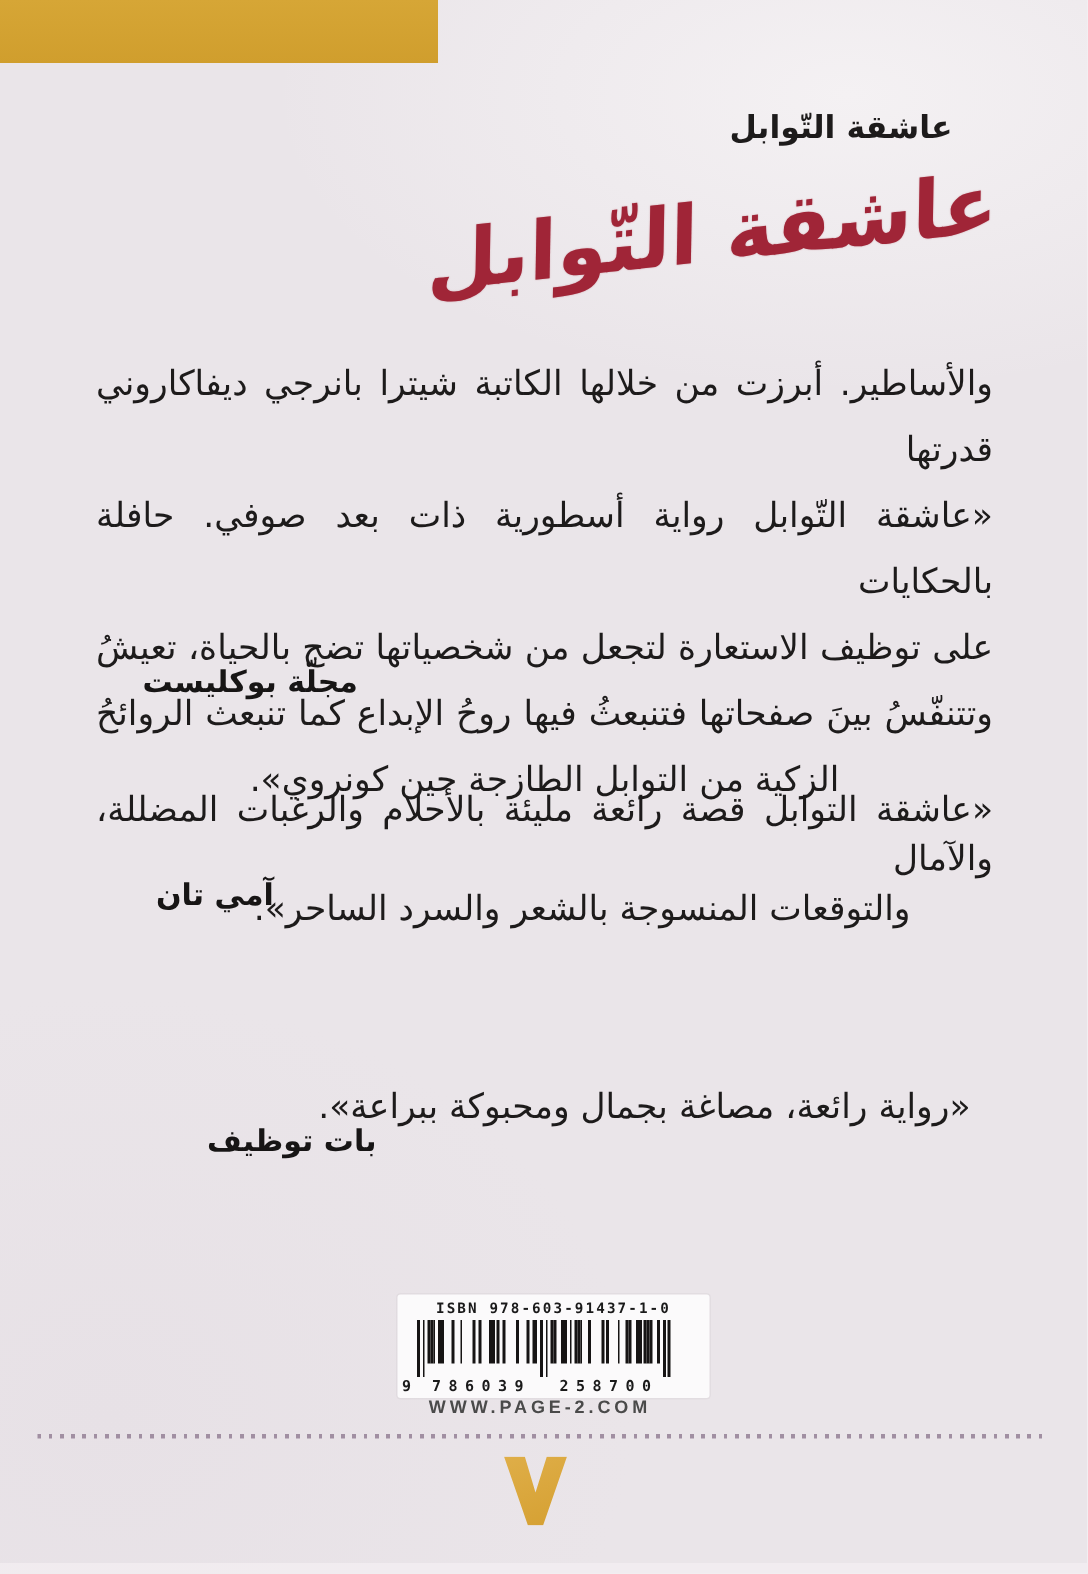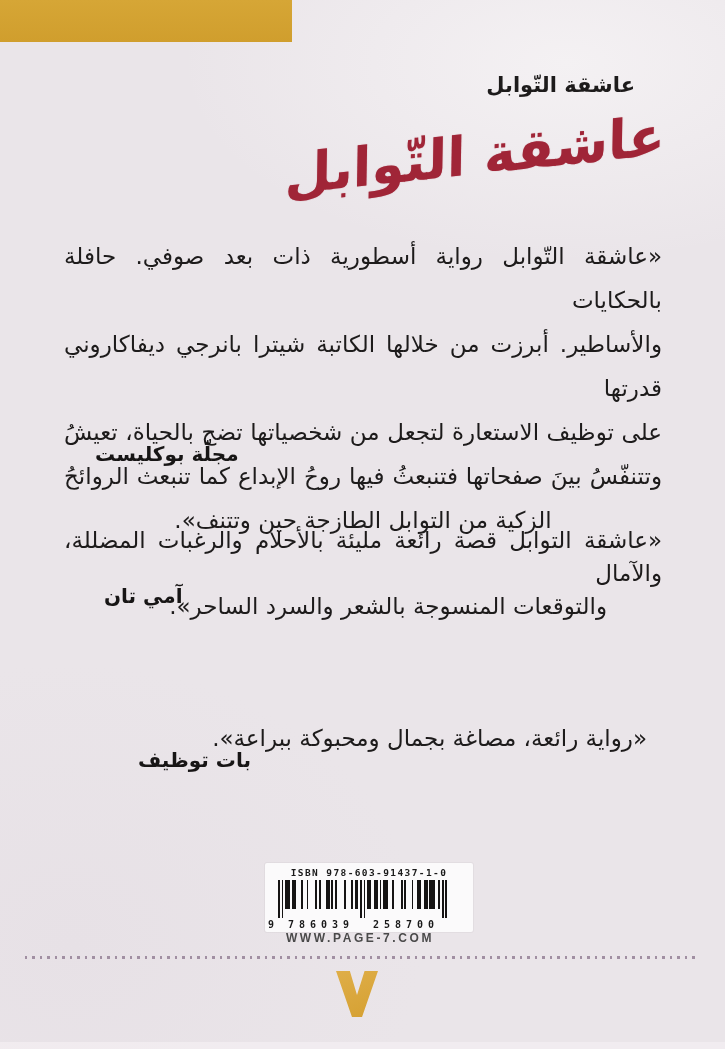--- a/index.html
+++ b/index.html
@@ -110,25 +110,25 @@
 
 <div class="cover">
 
   <div class="yellow-block"></div>
 
   <div class="small-title">عاشقة التّوابل</div>
 
   <div class="calligraphy">عاشقة التّوابل</div>
 
   <section class="quote q1">
+    <div class="line just">والأساطير. أبرزت من خلالها الكاتبة شيترا بانرجي ديفاكاروني قدرتها</div>
     <div class="line just">«عاشقة التّوابل رواية أسطورية ذات بعد صوفي. حافلة بالحكايات</div>
-    <div class="line just">والأساطير. أبرزت من خلالها الكاتبة شيترا بانرجي ديفاكاروني قدرتها</div>
     <div class="line just">على توظيف الاستعارة لتجعل من شخصياتها تضج بالحياة، تعيشُ</div>
     <div class="line just">وتتنفّسُ بينَ صفحاتها فتنبعثُ فيها روحُ الإبداع كما تنبعث الروائحُ</div>
-    <div class="line center">الزكية من التوابل الطازجة حين وتتنف».</div>
+    <div class="line center">الزكية من التوابل الطازجة حين كونروي».</div>
   </section>
   <div class="attr a1">مجلّة بوكليست</div>
 
   <section class="quote q2">
     <div class="line just">«عاشقة التوابل قصة رائعة مليئة بالأحلام والرغبات المضللة، والآمال</div>
     <div class="line right pr">والتوقعات المنسوجة بالشعر والسرد الساحر».</div>
   </section>
   <div class="attr a2">آمي تان</div>
 
   <section class="quote q3">
@@ -235,21 +235,21 @@
         <div class="mod tall" style="width: 1.78947px;"></div>
         <div class="mod on tall" style="width: 1.78947px;"></div>
       </div>
     <div class="bc-digits">
       <span class="bc-d9">9</span>
       <span class="bc-g1">786039</span>
       <span class="bc-g2">258700</span>
     </div>
   </div>
 
-  <div class="site-url">WWW.PAGE-7.COM</div>
+  <div class="site-url">WWW.PAGE-2.COM</div>
 
   <div class="dotted"></div>
 
   <div class="chevron"></div>
 
   <div class="bottom-strip"></div>
 
 </div>
 
 </body></html>

